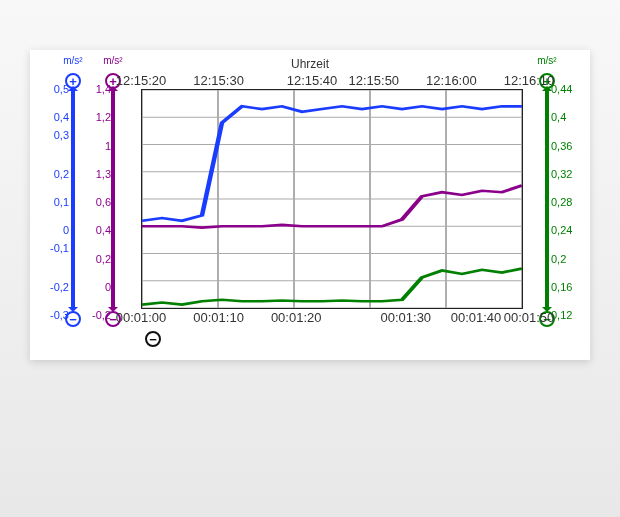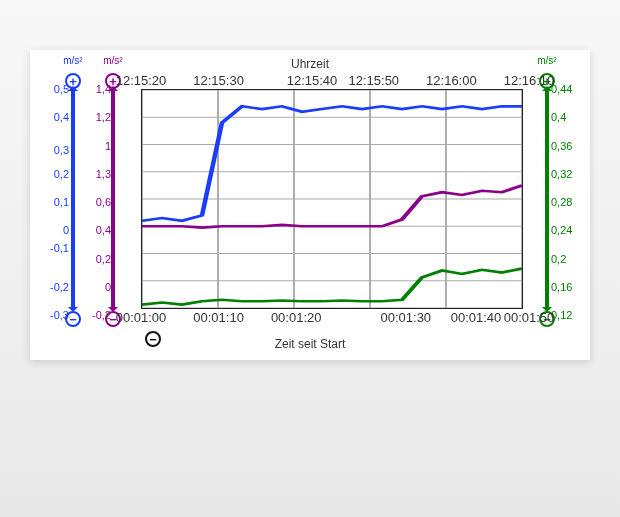--- a/index.html
+++ b/index.html
@@ -127,21 +127,21 @@
 
   <div class="axis-col axis-blue">
     <div class="axis-unit">m/s²</div>
     <div class="pm-btn plus">+</div>
     <div class="axis-arrow-up blue"></div>
     <div class="axis-ruler blue"></div>
     <div class="axis-arrow-down blue"></div>
     <div class="pm-btn minus">−</div>
   <div class="tick-label" style="top: 30px;">0,5</div>
       <div class="tick-label" style="top: 58.25px;">0,4</div>
-      <div class="tick-label" style="top: 91px;">0,3</div>
+      <div class="tick-label" style="top: 76px;">0,3</div>
       <div class="tick-label" style="top: 114.75px;">0,2</div>
       <div class="tick-label" style="top: 143px;">0,1</div>
       <div class="tick-label" style="top: 171.25px;">0</div>
       <div class="tick-label" style="top: 189px; text-align: center;">-0,1</div>
       <div class="tick-label" style="top: 227.75px;">-0,2</div>
       <div class="tick-label" style="top: 256px;">-0,3</div>
     </div>
 
   <div class="axis-col axis-purple">
     <div class="axis-unit">m/s²</div>
@@ -197,21 +197,20 @@
         <line x1="80" y1="0" x2="80" y2="100" class="grid-line-x"></line>
         <line x1="100" y1="0" x2="100" y2="100" class="grid-line-x"></line>
         <path d="M0.00 60.00 L5.26 58.75 L10.53 60.00 L15.79 57.50 L21.05 15.00 L26.32 7.50 L31.58 8.75 L36.84 7.50 L42.11 10.00 L47.37 8.75 L52.63 7.50 L57.89 8.75 L63.16 7.50 L68.42 8.75 L73.68 7.50 L78.95 8.75 L84.21 7.50 L89.47 8.75 L94.74 7.50 L100.00 7.50 " class="series-blue"></path>
         <path d="M0.00 62.50 L5.26 62.50 L10.53 62.50 L15.79 63.12 L21.05 62.50 L26.32 62.50 L31.58 62.50 L36.84 61.87 L42.11 62.50 L47.37 62.50 L52.63 62.50 L57.89 62.50 L63.16 62.50 L68.42 59.38 L73.68 48.75 L78.95 46.87 L84.21 48.12 L89.47 46.25 L94.74 46.87 L100.00 43.75 " class="series-purple"></path>
         <path d="M0.00 98.44 L5.26 97.50 L10.53 98.44 L15.79 96.88 L21.05 96.25 L26.32 96.88 L31.58 96.88 L36.84 96.56 L42.11 96.88 L47.37 96.88 L52.63 96.56 L57.89 96.88 L63.16 96.88 L68.42 96.25 L73.68 85.94 L78.95 82.81 L84.21 84.38 L89.47 82.50 L94.74 83.75 L100.00 81.88 " class="series-green"></path>
       </svg>
   </div>
 
   <div class="xaxis-minus">−</div>
 
-  <div class="title-bottom">Zeit seit Start</div>
 <div class="xtick-top" style="left: 108px;">12:15:20</div>
     <div class="xtick-top" style="left: 185.6px;">12:15:30</div>
     <div class="xtick-top" style="left: 279px;">12:15:40</div>
     <div class="xtick-top" style="left: 340.8px;">12:15:50</div>
     <div class="xtick-top" style="left: 418.4px;">12:16:00</div>
     <div class="xtick-top" style="left: 496px;">12:16:10</div>
     <div class="xtick-bot" style="left: 108px;">00:01:00</div>
     <div class="xtick-bot" style="left: 185.6px;">00:01:10</div>
     <div class="xtick-bot" style="left: 263.2px;">00:01:20</div>
     <div class="xtick-bot" style="left: 340.8px; margin-left: 32px;">00:01:30</div>

